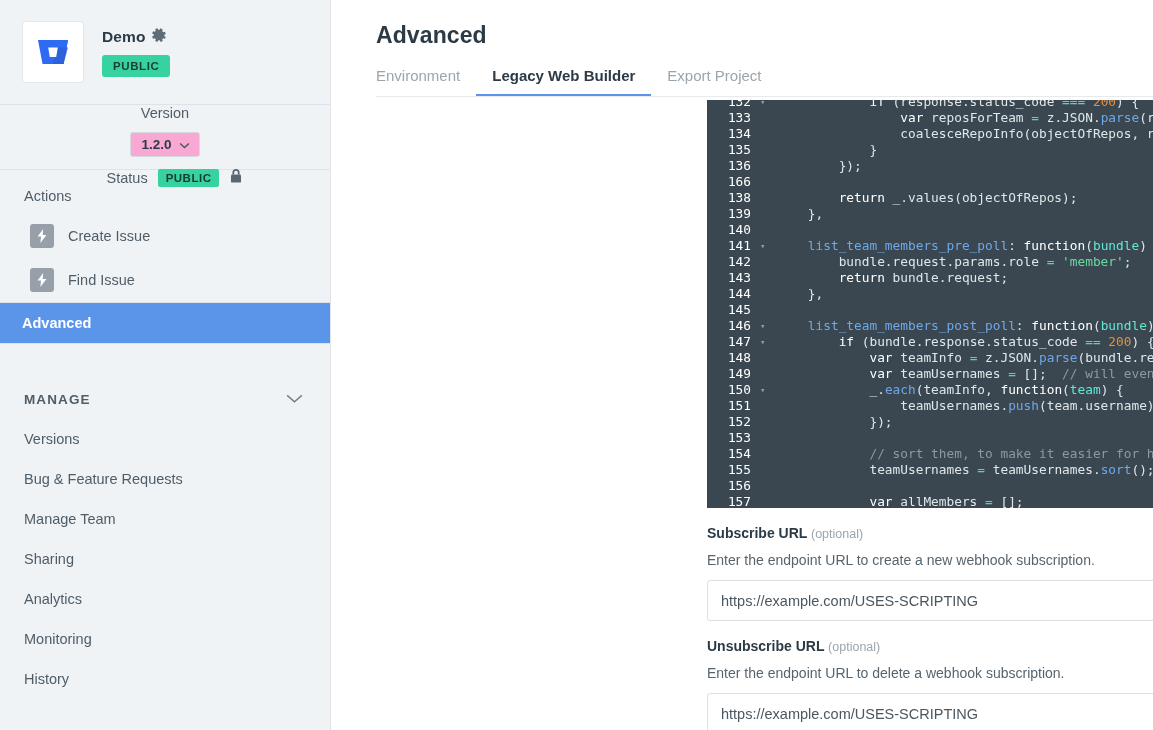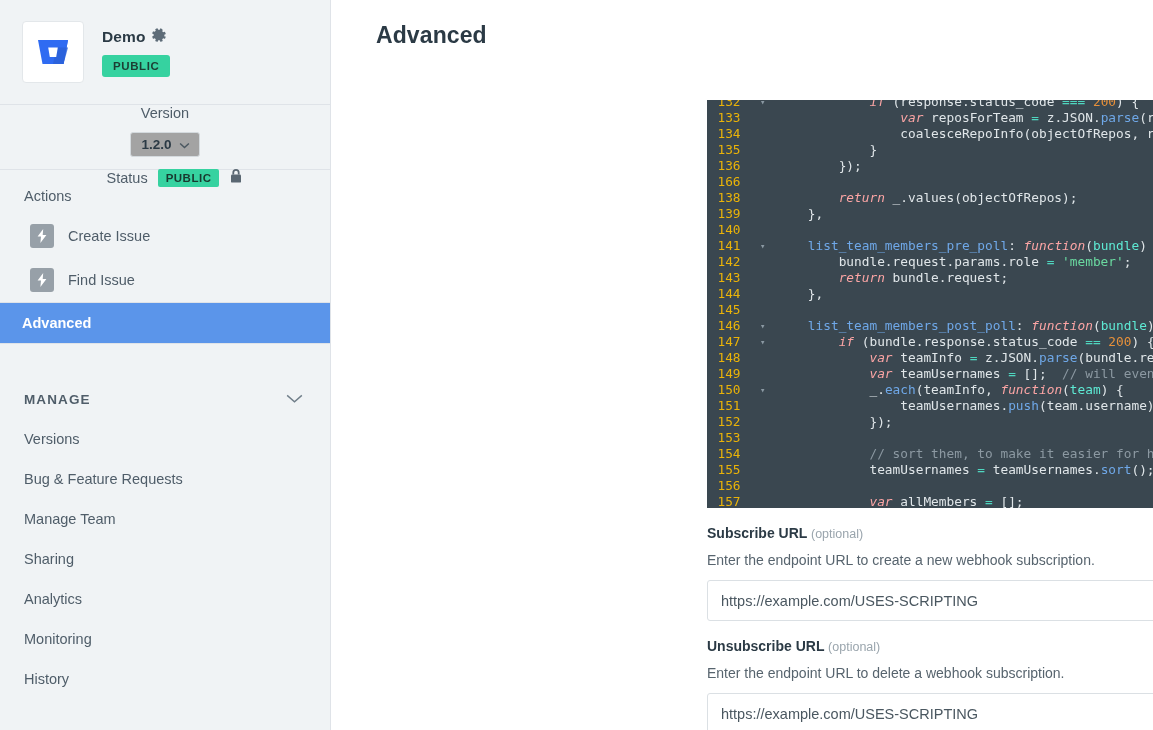--- a/index.html
+++ b/index.html
@@ -56,21 +56,21 @@
     height: 65px;
     display: flex; align-items: center;
     padding: 0 22px;
     border-bottom: 1px solid #dfe3e8;
     gap: 11px;
     flex-direction: column;
   }
   .vb-label { font-size: 14.5px; color: #4f5d69; }
   .version-select {
     display: inline-flex; align-items: center; gap: 7px;
-    background: #a3a3a3;
+    background: #f9a8d4;
     border: 1px solid #d4dade;
     border-radius: 3px;
     padding: 4px 9px 4px 10px;
     font-size: 13.5px; font-weight: bold; color: #2b3a45;
     cursor: pointer;
   }
   .status-group { display: flex; align-items: center; gap: 10px; margin-left: 20px; }
   .status-badge {
     background: #36d2a0; color: #18392f;
     font-size: 11.5px; font-weight: bold; letter-spacing: .5px;
@@ -184,35 +184,35 @@
   }
   .code-inner { padding-top: 0; }
   .code-line {
     display: flex;
     height: 16px;
     white-space: pre;
   }
   .ln {
     width: 52px;
     flex: 0 0 52px;
-    text-align: center;
+    text-align: right;
     padding-right: 8px;
-    color: #eab308;
+    color: #ffffff;
     user-select: none;
   }
   .fold {
     width: 14px; flex: 0 0 14px;
     color: #8b99a3;
     font-size: 9px;
     text-align: left;
     padding-left: 1px;
     user-select: none;
   }
   .code-text { color: #e0e6e9; padding-left: 4px; }
-  .kw   { color: #fca5a5; font-style: italic; }   
+  .kw   { color: #ffffff; }   
   .fn   { color: #6fa8e8; }   
   .num  { color: #e8913a; }
   .op   { color: #4fd6c0; }
   .str  { color: #6ad9a0; }
   .com  { color: #8c99a2; }
   .param{ color: #5eead4; }
   .plain{ color: #e0e6e9; }
 
   
   .form-block { margin-left: 376px; width: 710px; }
@@ -351,20 +351,26 @@
         </div>
       <div class="manage-item">
           <span>History</span>
         </div>
     </nav>
   </aside>
 
   <main class="main">
     <h1 class="page-title">Advanced</h1>
 
+    <div class="tabs">
+      <div class="tab"><span>Environment</span></div>
+      <div class="tab active"><span>Legacy Web Builder</span></div>
+      <div class="tab"><span>Export Project</span></div>
+      <div class="tab-rule"></div>
+    </div>
 
     <div class="content-scroll">
 
       <div class="code-editor">
         <div class="code-inner" id="code-inner" style="margin-top: -6px;">
             <div class="code-line"><span class="ln">132</span><span class="fold">▾</span><span class="code-text"><span class="plain">            </span><span class="kw">if</span><span class="plain"> (response.status_code </span><span class="op">===</span><span class="plain"> </span><span class="num">200</span><span class="plain">) {</span></span></div>
             <div class="code-line"><span class="ln">133</span><span class="fold"></span><span class="code-text"><span class="plain">                </span><span class="kw">var</span><span class="plain"> reposForTeam </span><span class="op">=</span><span class="plain"> z.JSON.</span><span class="fn">parse</span><span class="plain">(response.content).values;</span></span></div>
             <div class="code-line"><span class="ln">134</span><span class="fold"></span><span class="code-text"><span class="plain">                coalesceRepoInfo(objectOfRepos, reposForTeam);</span></span></div>
             <div class="code-line"><span class="ln">135</span><span class="fold"></span><span class="code-text"><span class="plain">            }</span></span></div>
             <div class="code-line"><span class="ln">136</span><span class="fold"></span><span class="code-text"><span class="plain">        });</span></span></div>

